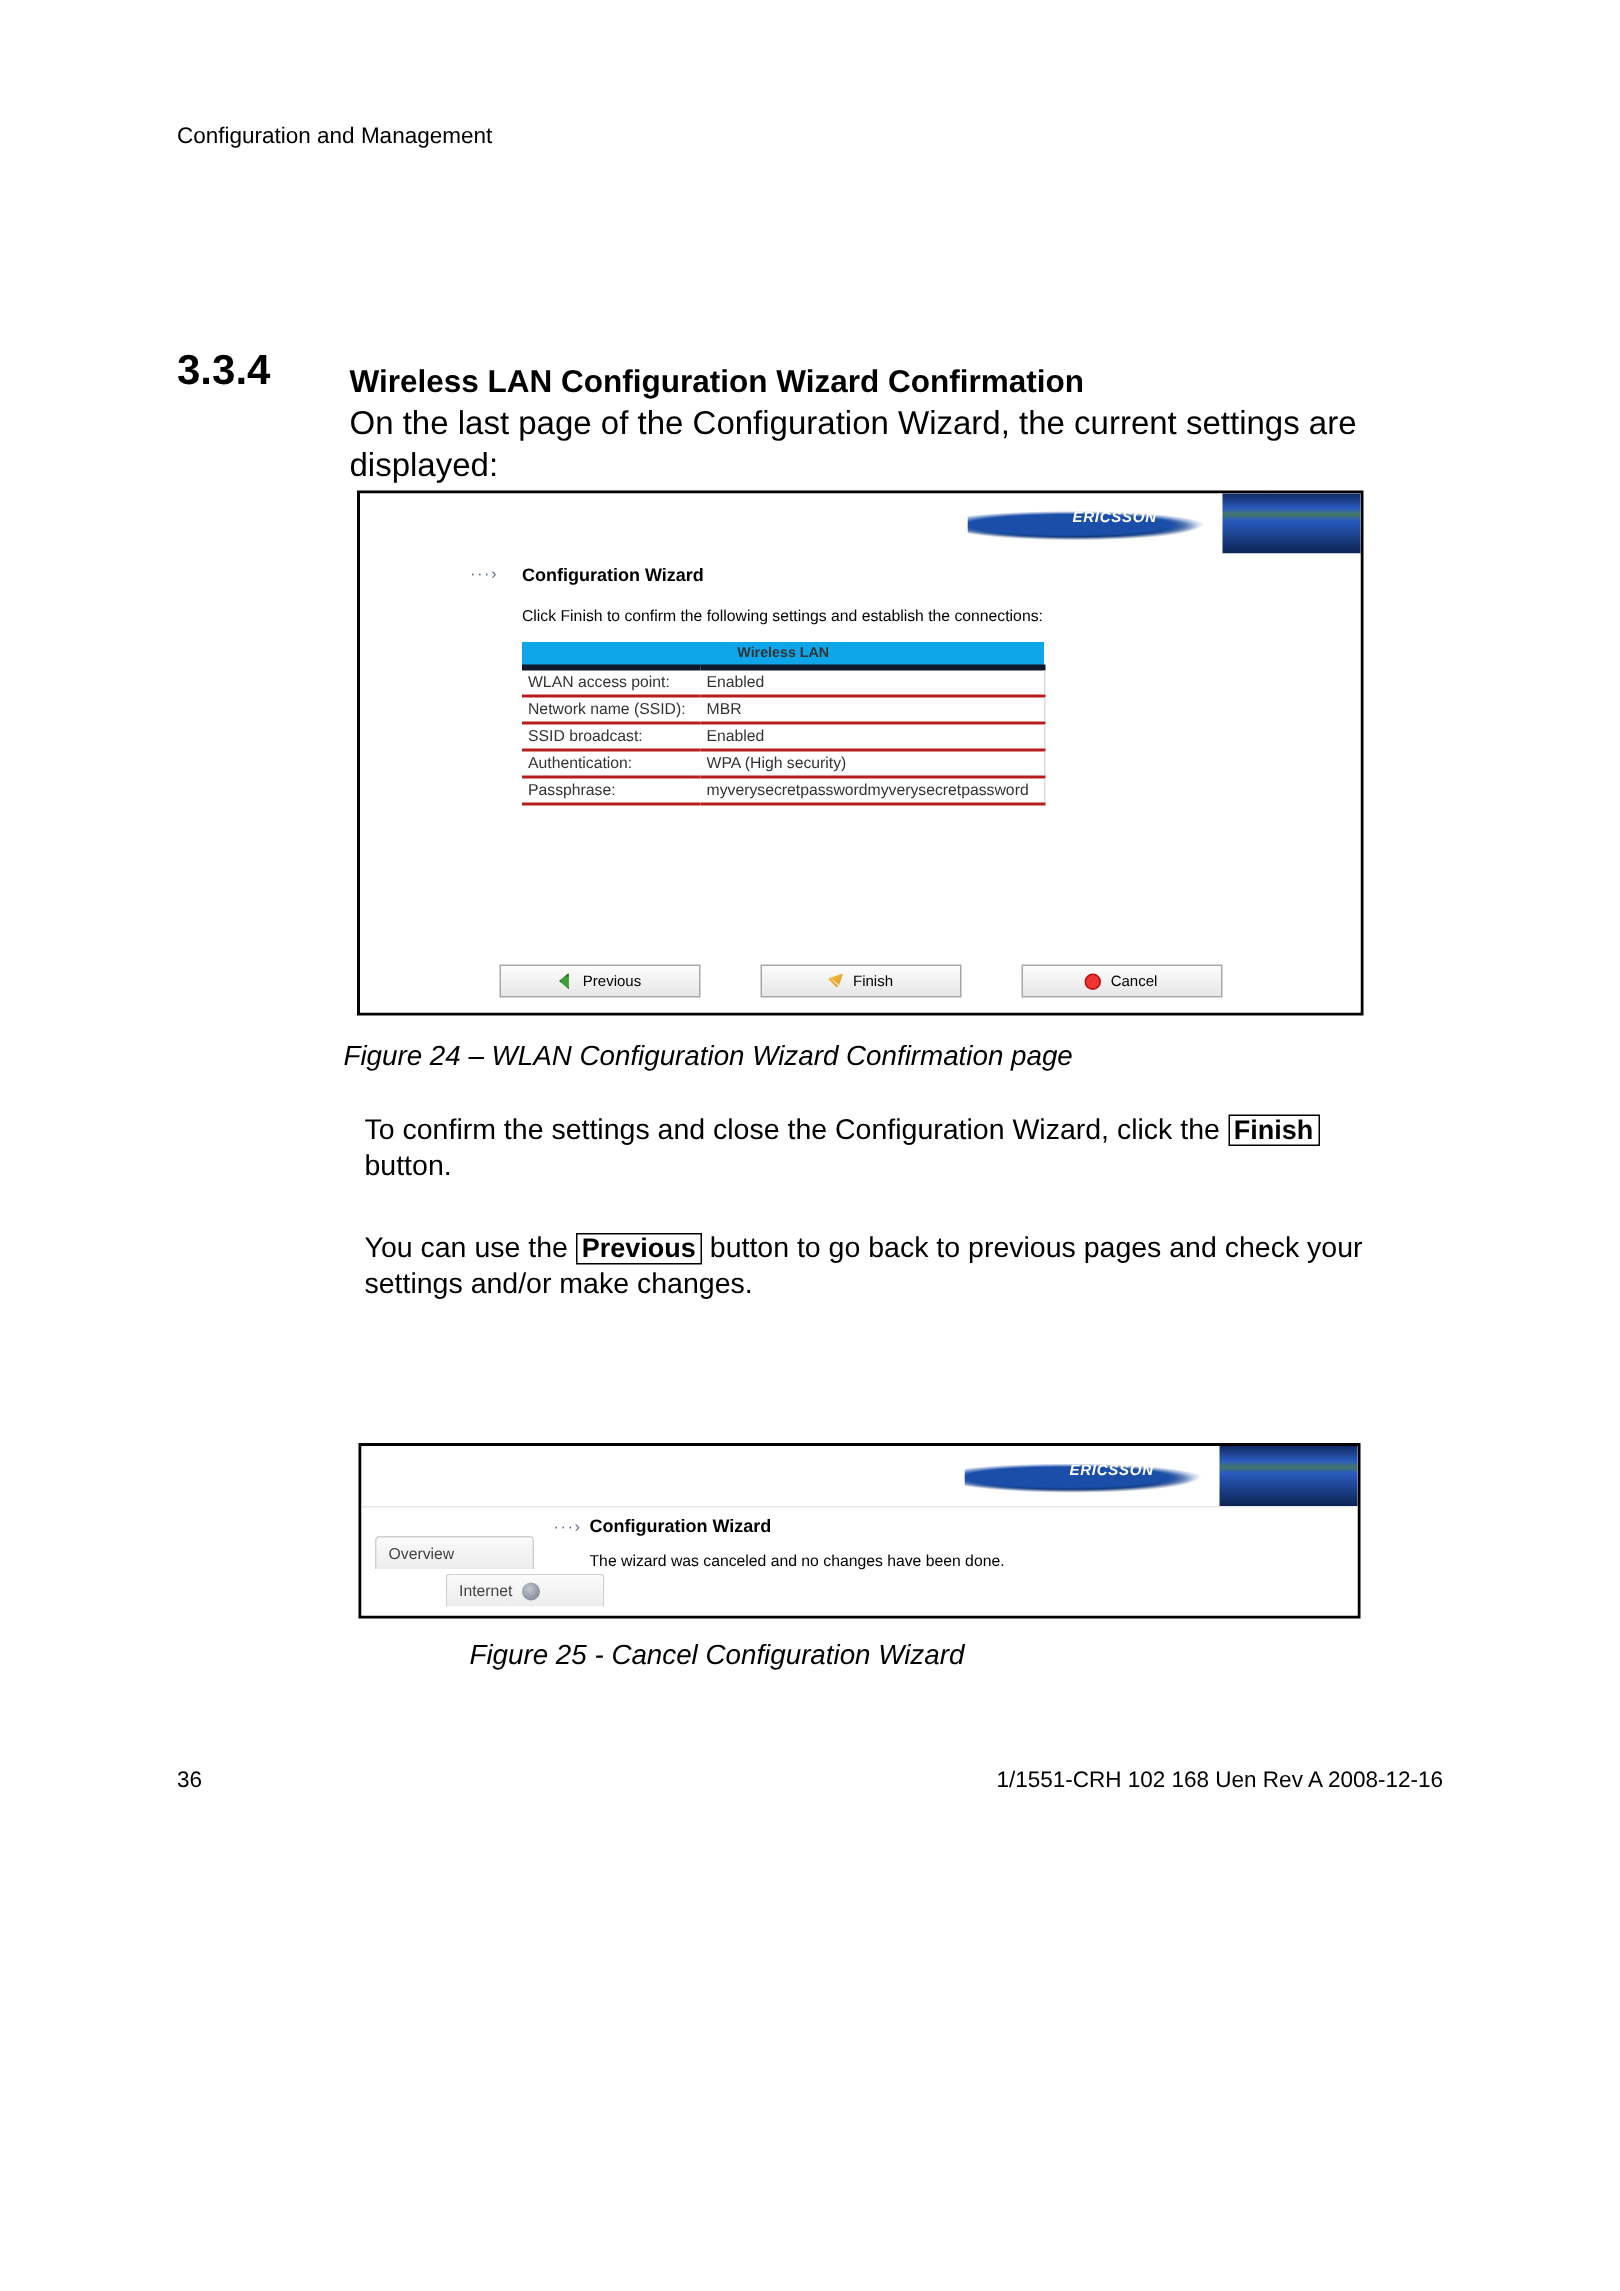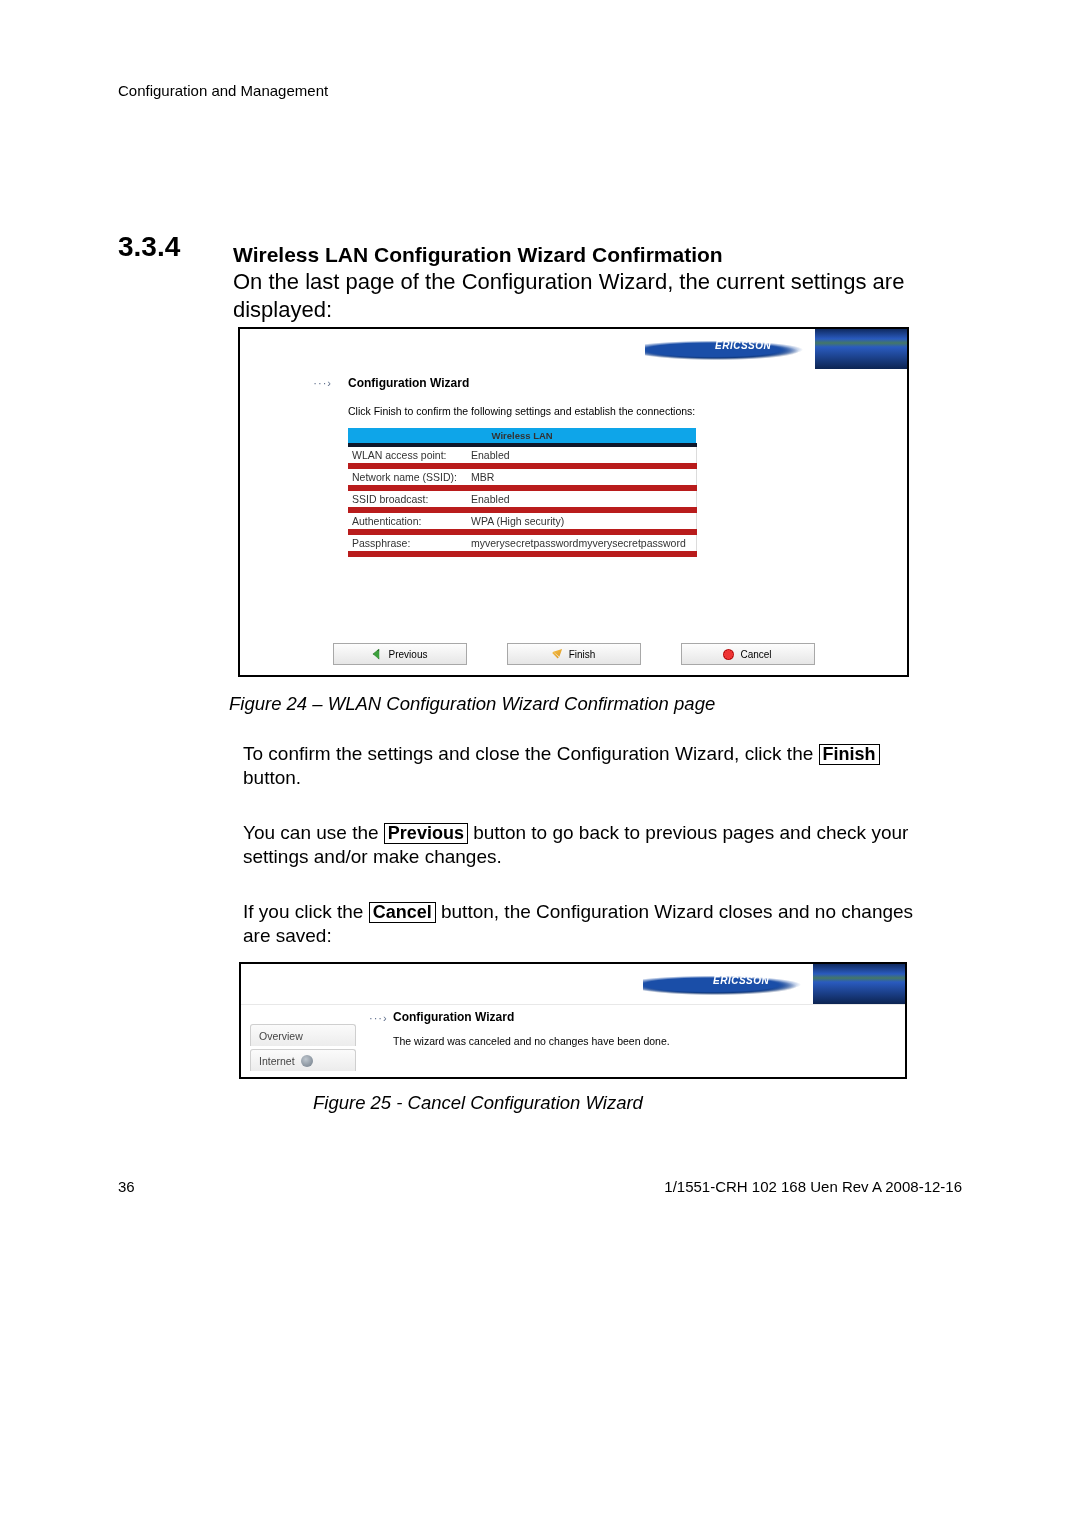--- a/index.html
+++ b/index.html
@@ -132,21 +132,21 @@
   .wlan-table th {
     font-size: 9.5px;
     font-weight: bold;
     text-align: center;
     padding: 2px 4px;
     border-bottom: 4px solid #0f172a;
     background: #0ea5e9;
   }
   .wlan-table td {
     padding: 2px 10px 2px 4px;
-    border-bottom: 6px solid #b91c1c;
+    border-bottom: 2px solid #b91c1c;
     background: #fff;
   }
   .wlan-table td.val { border-right: 1px solid #dcdcdc; }
   .wiz-buttons {
     position: absolute;
     left: 0; right: 0; bottom: 6px;
     height: 26px;
     display: flex;
     gap: 40px;
     justify-content: center;
@@ -237,21 +237,21 @@
     border-radius: 3px 3px 0 0;
     background: linear-gradient(#fbfbfb, #ececec);
     font-size: 10.5px;
     color: #444;
     display: flex;
     align-items: center;
     padding-left: 8px;
     box-sizing: border-box;
   }
   .tab1 { top: 19px; }
-  .tab2 { top: 44px; }
+  .tab2 { top: 44px; margin-left: 47px; }
   .tab2 .globe {
     width: 12px; height: 12px; border-radius: 50%;
     background: radial-gradient(circle at 40% 35%, #bfc7cf, #6f7a86);
     margin-left: 6px;
     display: inline-block;
   }
   .arrow25 {
     position: absolute;
     left: 128px;
     top: 7px;
@@ -368,23 +368,20 @@
   <div class="caption24">Figure 24 – WLAN Configuration Wizard Confirmation page</div>
 
   <div class="body2">
     <span>To confirm the settings and close the Configuration Wizard, click the </span><span class="key">Finish</span><span> button.</span>
   </div>
 
   <div class="body3">
     <span>You can use the </span><span class="key">Previous</span><span> button to go back to previous pages and check your settings and/or make changes.</span>
   </div>
 
-  <div class="body4">
-    <span>If you click the </span><span class="key">Cancel</span><span> button, the Configuration Wizard closes and no changes are saved:</span>
-  </div>
 
   <div class="fig25">
     <div class="fig-banner">
       <div class="ericsson-logo">
         <span class="ericsson-text">ERICSSON</span>
       </div>
       <div class="cable-r"></div>
     </div>
     <div class="content2">
       <span class="arrow25">···›</span>

